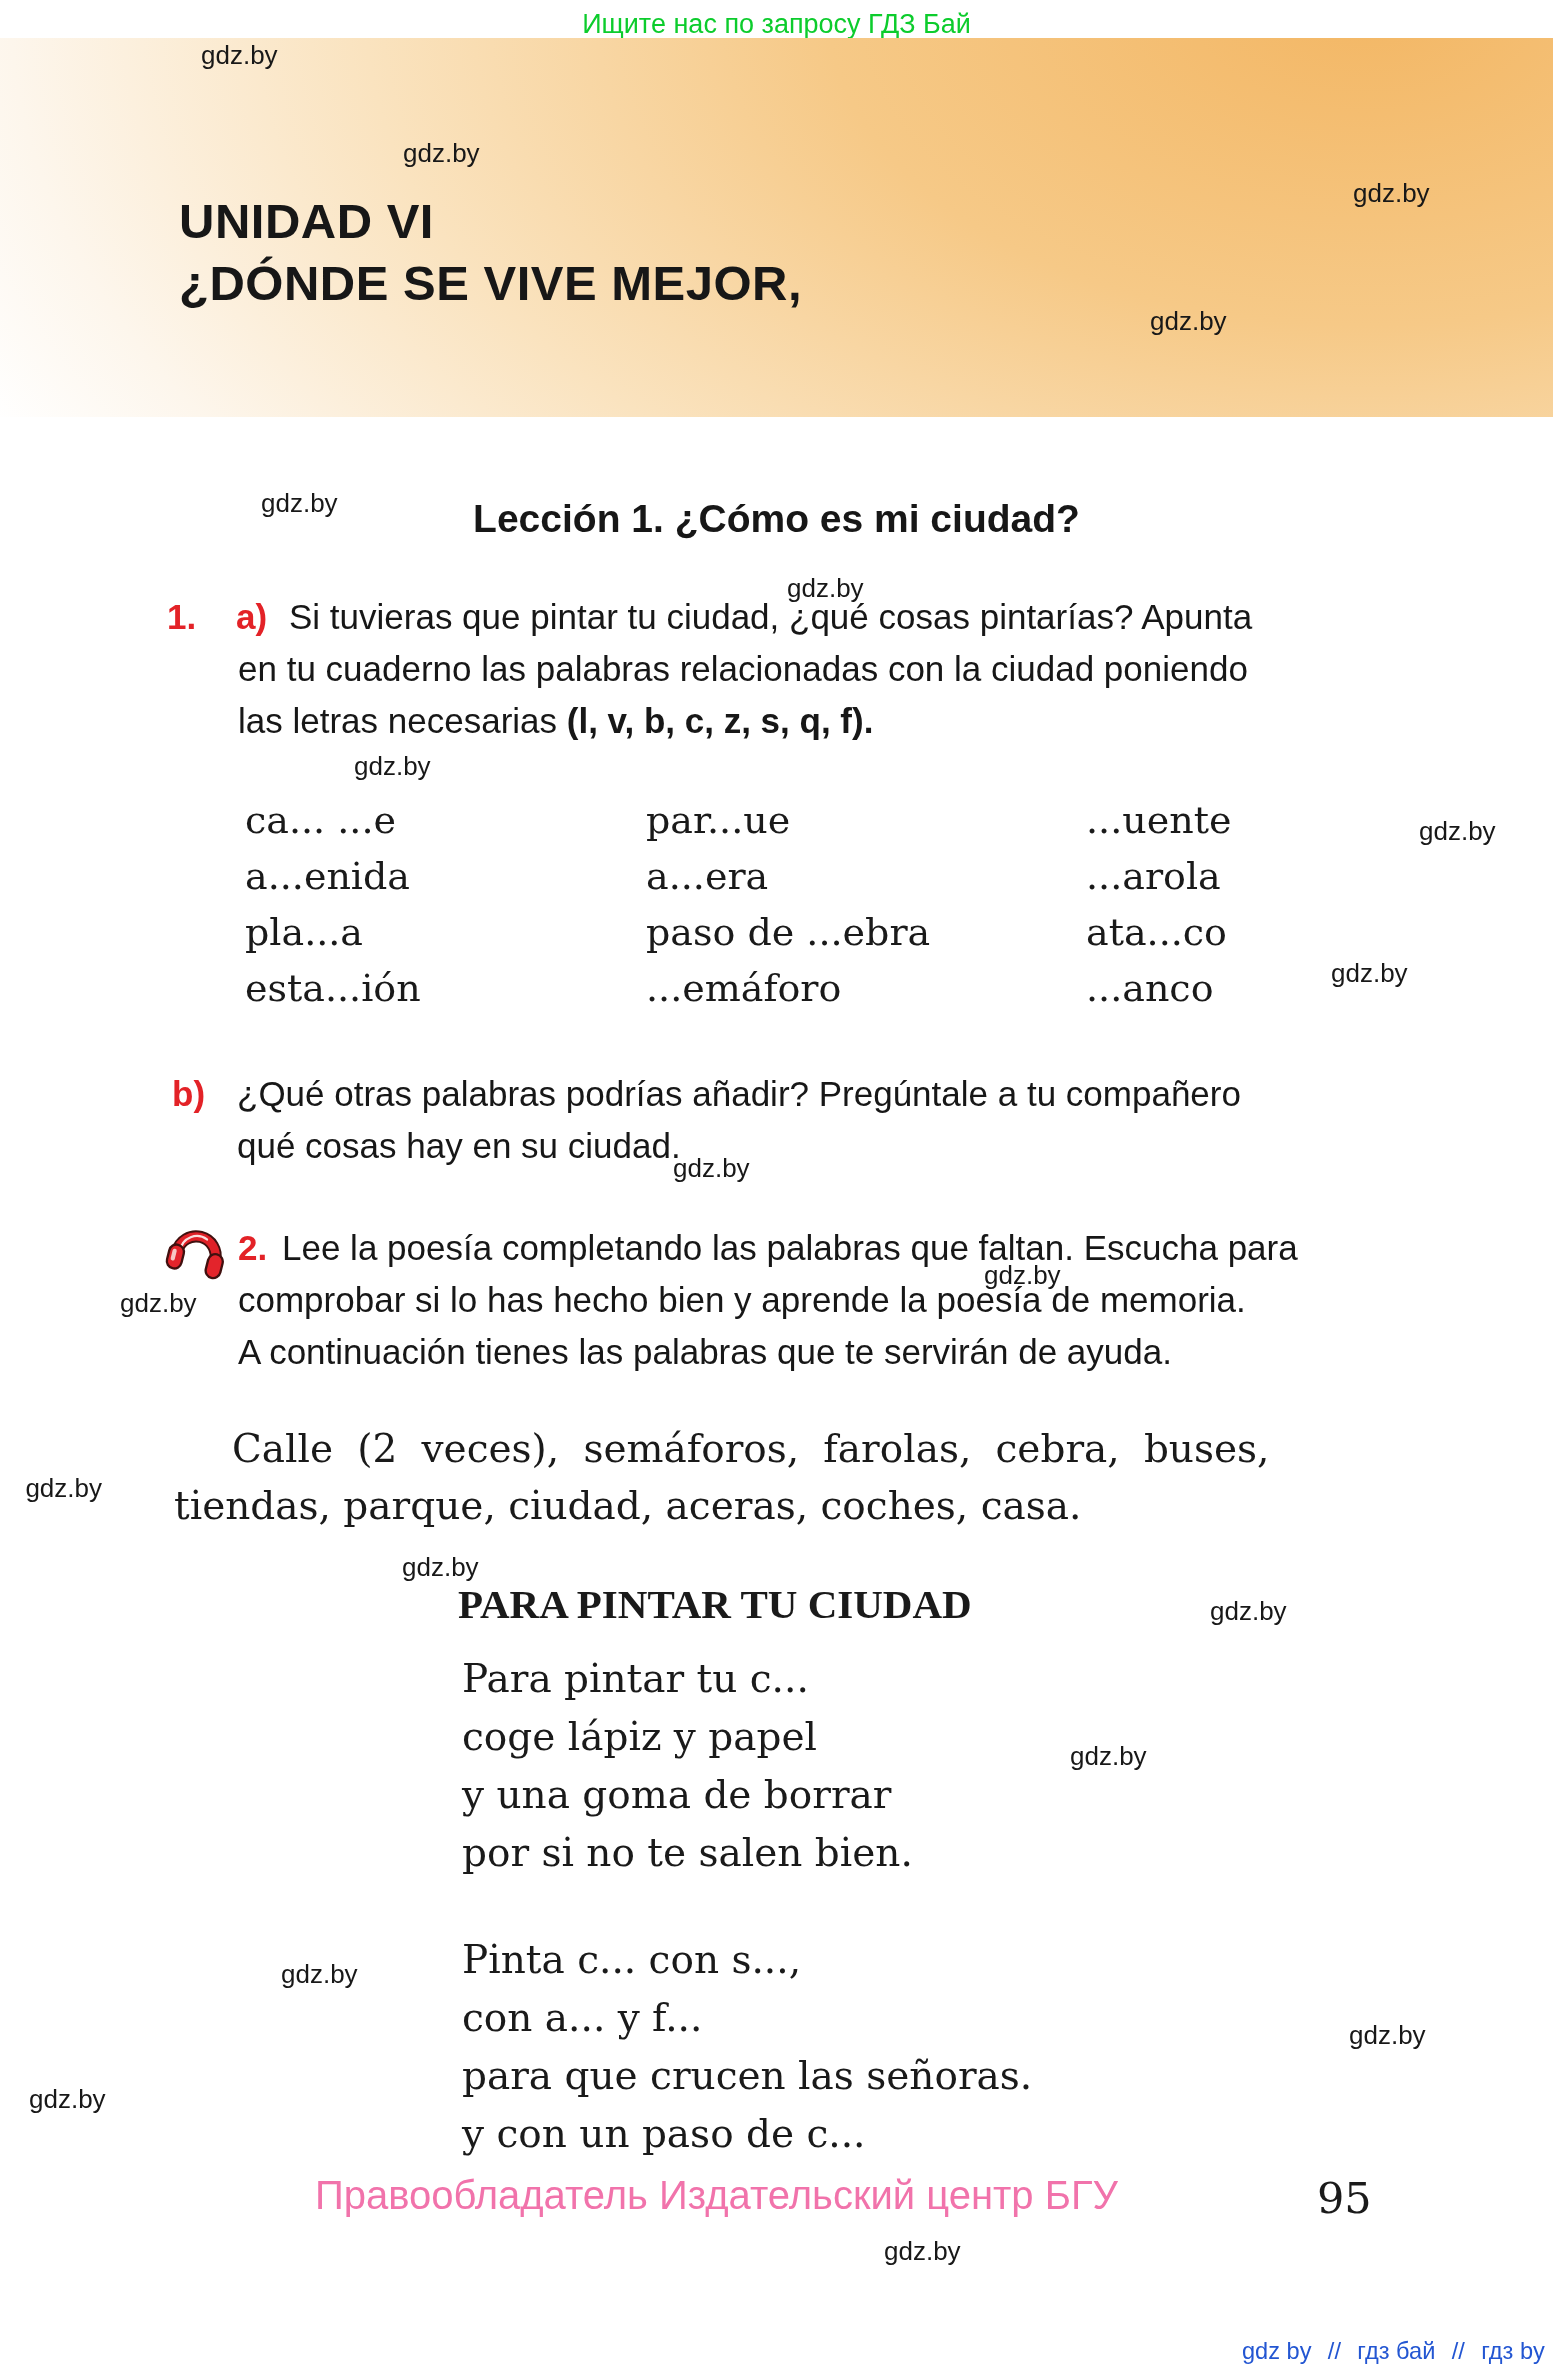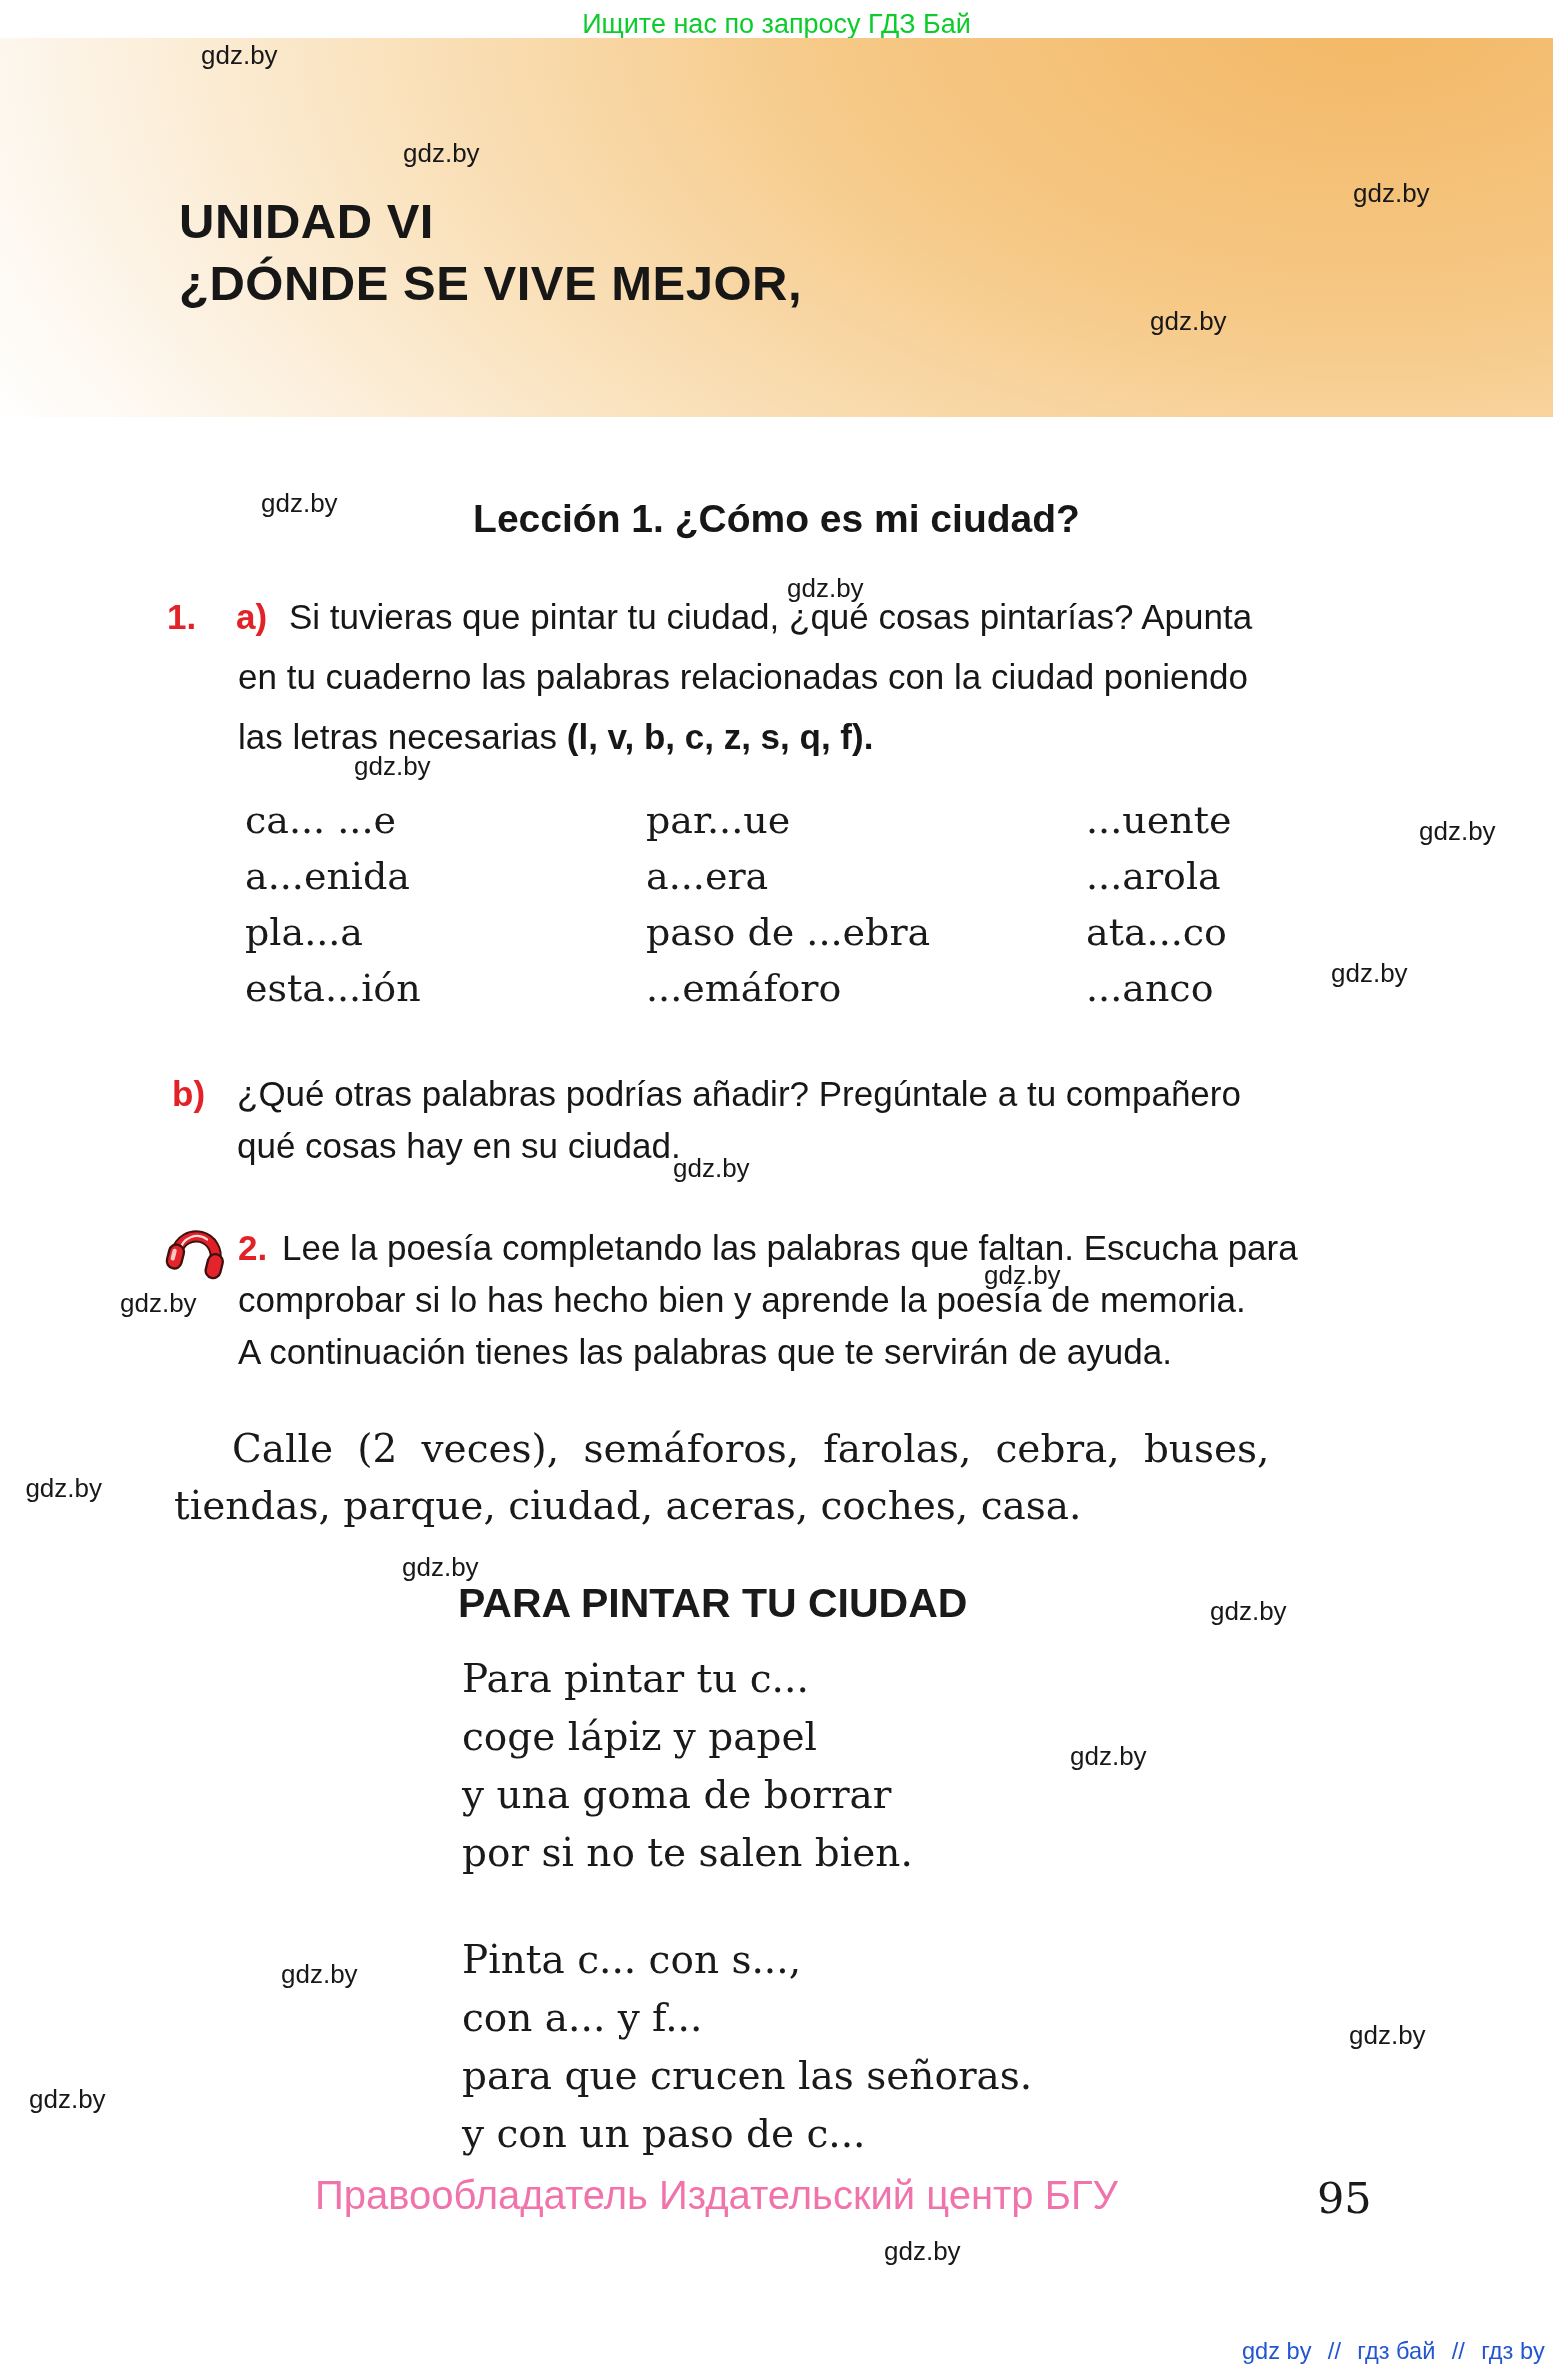--- a/index.html
+++ b/index.html
@@ -29,21 +29,21 @@
   }
   .body-block{position:absolute;width:1242px;font-size:35px;line-height:52px;color:#171717;}
   .ex1a{left:167px;top:591px;}
   .exb{left:172px;top:1068px;}
   .ex2{left:238px;top:1222px;}
   .red{color:#e32227;font-weight:bold;}
   .num{display:inline-block;width:69px;}
   .lbl{display:inline-block;width:53px;}
   .lblb{display:inline-block;width:65px;}
   .num2{display:inline-block;width:44px;}
-  .ind{padding-left:71px;margin-top:8px;}
+  .ind{padding-left:71px;}
   .indb{padding-left:65px;}
   b{font-weight:bold;}
   
   .wgrid-col{
     position:absolute;top:792px;
     font-family:"DejaVu Serif",serif;font-size:38px;line-height:56px;color:#1a1a1a;
     white-space:nowrap;
   }
   .col1{left:245px;}
   .col2{left:646px;}
@@ -52,21 +52,21 @@
   .hp{position:absolute;left:164px;top:1217px;width:67px;height:67px;}
   
   .bank{
     position:absolute;left:174px;top:1420px;width:1202px;
     font-family:"DejaVu Serif",serif;font-size:39px;line-height:57px;color:#1a1a1a;
   }
   .bank .l1{padding-left:58px;word-spacing:11.8px;white-space:nowrap;}
   
   .ptitle{
     position:absolute;left:458px;top:1580px;
-    font-family:Liberation Sans, sans-serif;font-weight:bold;font-size:41px;color:#1a1a1a;
+    font-family:Liberation Serif, serif;font-weight:bold;font-size:41px;color:#1a1a1a;
     white-space:nowrap;
   }
   .stanza{
     position:absolute;left:462px;
     font-family:"DejaVu Serif",serif;font-size:39px;line-height:58px;color:#1a1a1a;
     white-space:nowrap;
   }
   .s1{top:1650px;}
   .s2{top:1931px;}
   

